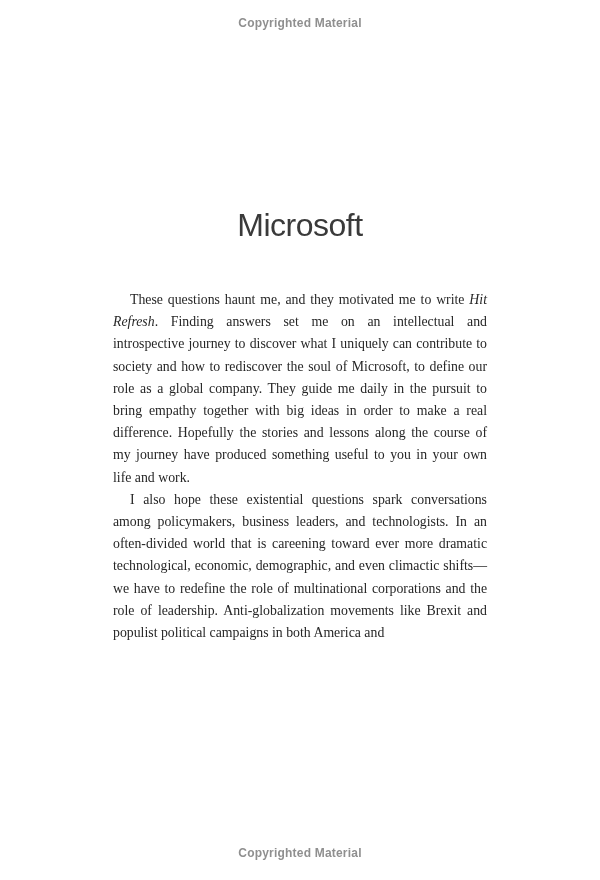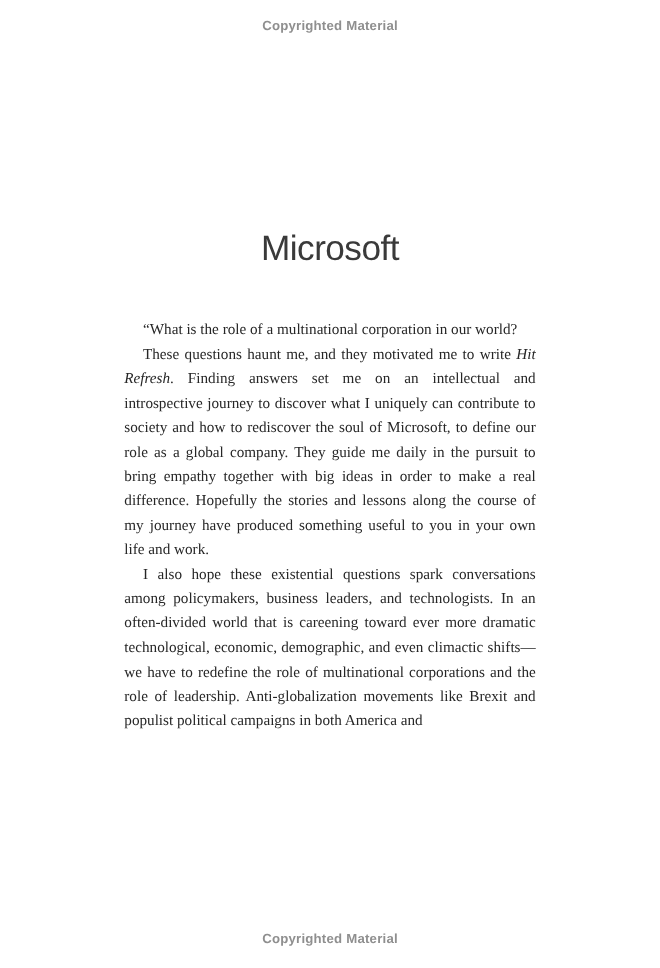--- a/index.html
+++ b/index.html
@@ -66,20 +66,19 @@
 </head>
 <body>
 
 <div class="page">
 
   <div class="copyright-notice top">Copyrighted Material</div>
 
   <h1 class="chapter-title">Microsoft</h1>
 
   <div class="body-text">
-      <p class="indent"><span>“What is the role of a multinational corporation in our world?</span></p>
       <p class="indent"><span>These questions haunt me, and they motivated me to write </span><span class="italic">Hit Refresh</span><span>. Finding answers set me on an intellectual and introspective journey to discover what I uniquely can contribute to society and how to rediscover the soul of Microsoft, to define our role as a global company. They guide me daily in the pursuit to bring empathy together with big ideas in order to make a real difference. Hopefully the stories and lessons along the course of my journey have produced something useful to you in your own life and work.</span></p>
       <p class="indent"><span>I also hope these existential questions spark conversations among policymakers, business leaders, and technologists. In an often-divided world that is careening toward ever more dramatic technological, economic, demographic, and even climactic shifts—we have to redefine the role of multinational corporations and the role of leadership. Anti-globalization movements like Brexit and populist political campaigns in both America and</span></p>
     </div>
 
   <div class="copyright-notice bottom">Copyrighted Material</div>
 
 </div>
 
 </body></html>

